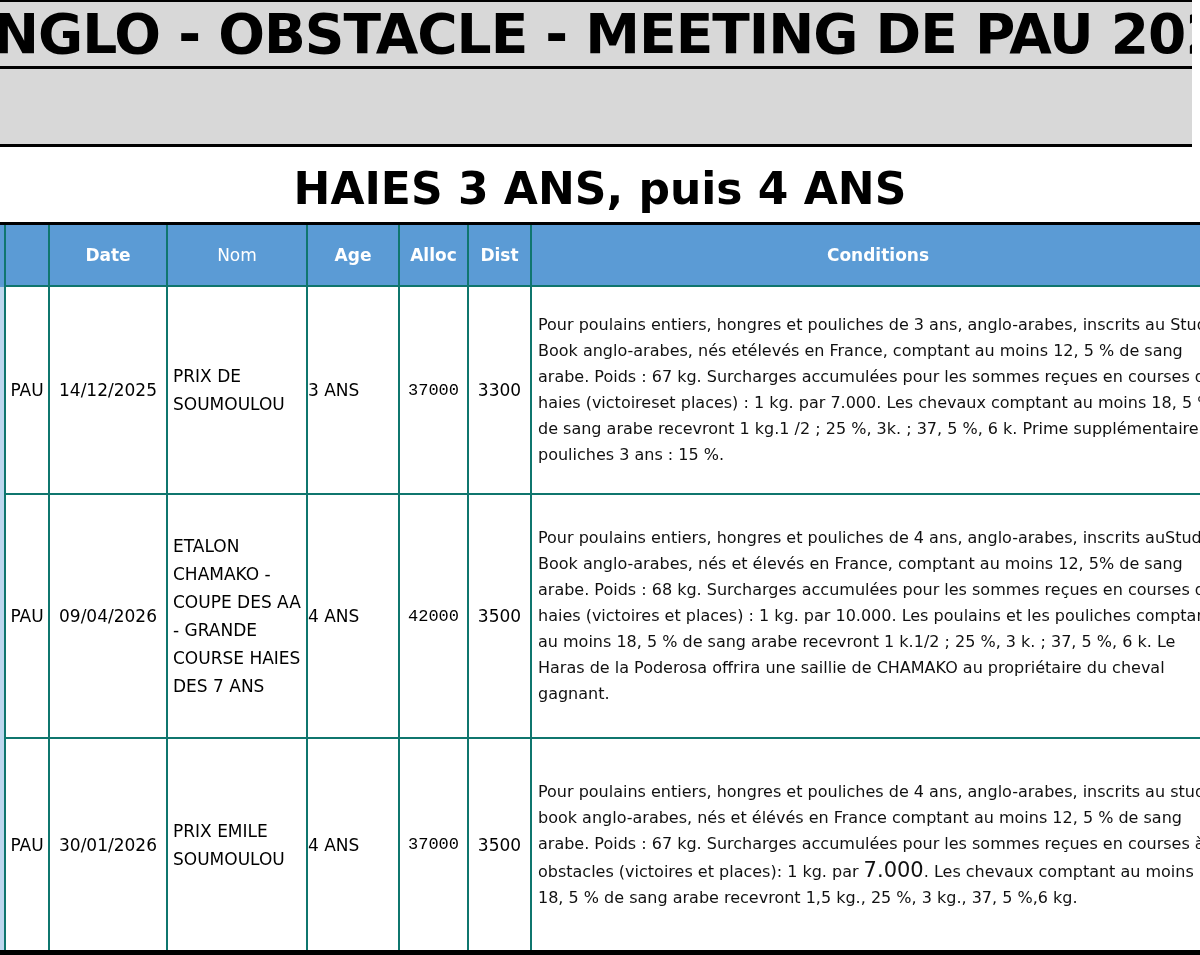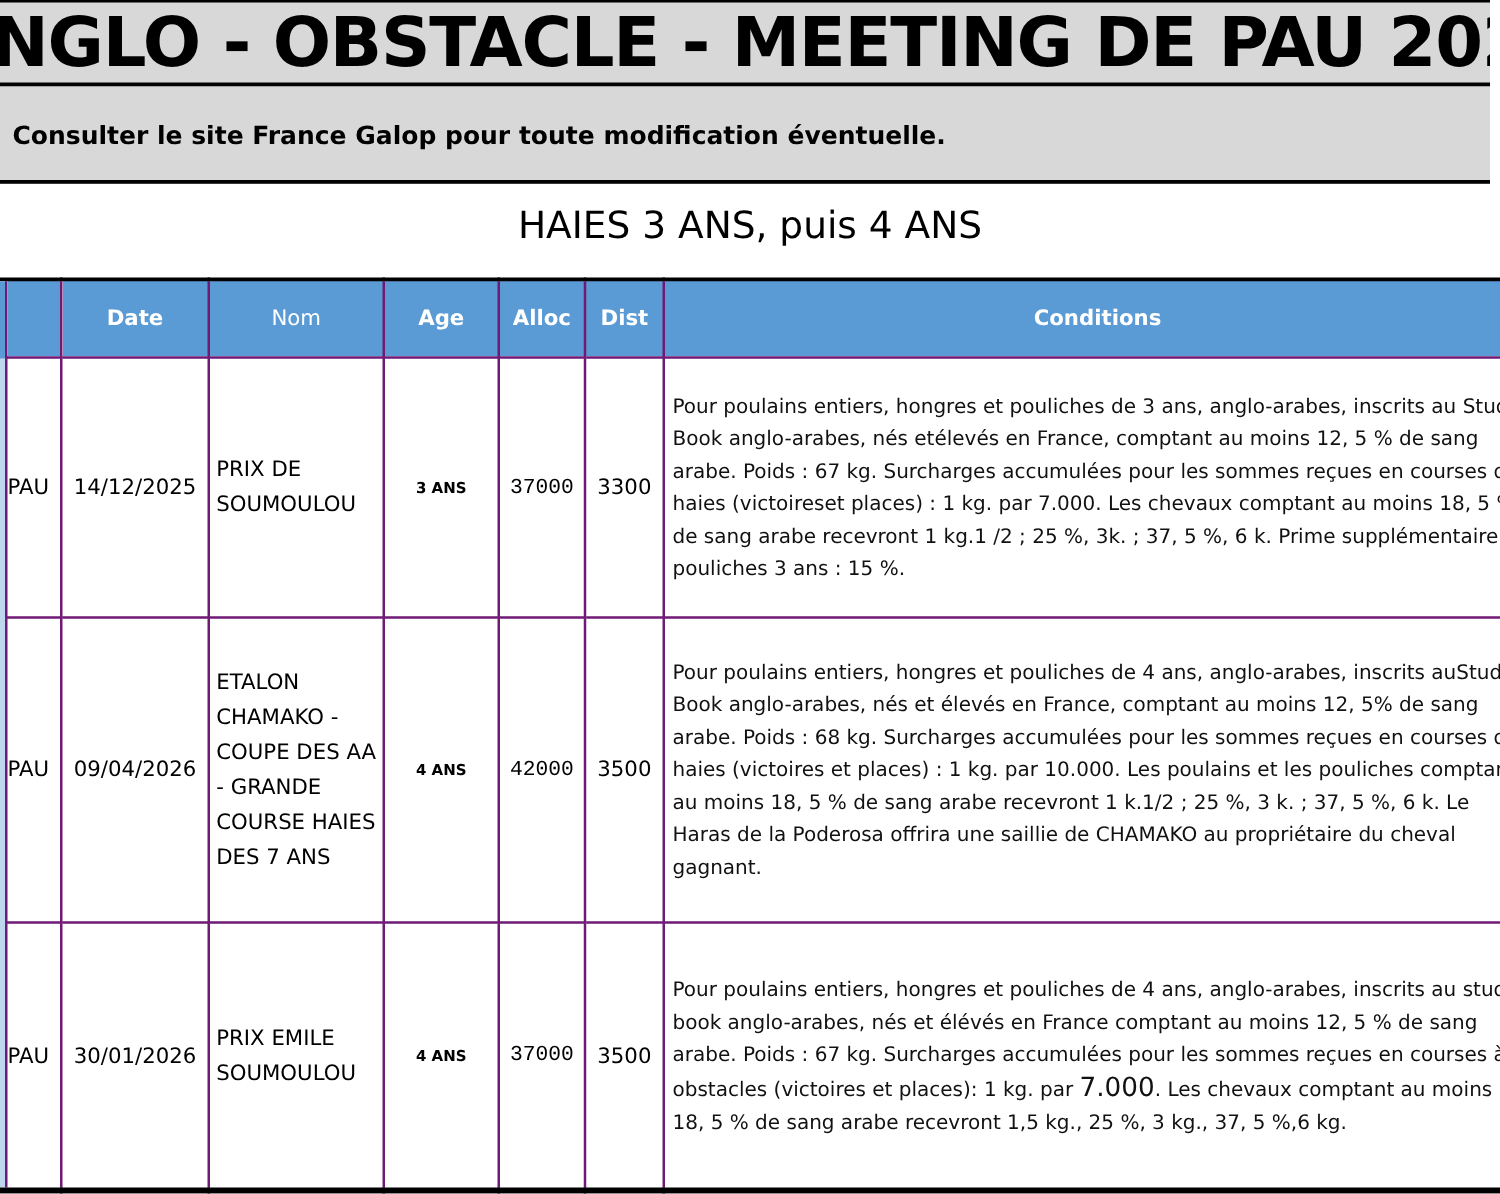--- a/index.html
+++ b/index.html
@@ -28,69 +28,66 @@
   }
   .banner-notice-band {
     position:absolute; left:0; top:67px; width:100%; height:78px;
     display:flex; align-items:center; padding-left:10px; box-sizing:border-box;
   }
   .banner-notice { font-size:20px; font-weight:bold; }
 
   
   .section-title {
     position:absolute; left:0; top:163px; width:1200px;
-    text-align:center; font-size:30px; font-weight:normal;
+    text-align:center; font-size:44px; font-weight:bold;
   }
 
   
   .edge-strip { position:absolute; left:0; top:222px; width:4px; height:733px; }
   .edge-strip .s-top    { height:3px;  background:#000; }
   .edge-strip .s-header { height:62px; background:#5b9bd5; }
   .edge-strip .s-body   { height:663px; background:#bdd7ee; }
   .edge-strip .s-bottom { height:5px;  background:#000; }
 
   
   .race-table-wrap { position:absolute; left:4px; top:222px; }
   table.race {
     border-collapse:collapse; table-layout:fixed; width:1220px;
     border-top:3px solid #000; border-bottom:5px solid #000;
   }
   table.race th, table.race td {
-    border:2px solid #701a75; vertical-align:middle; overflow:hidden;
+    border:2px solid #0f766e; vertical-align:middle; overflow:hidden;
   }
   table.race th {
     background:#5b9bd5; color:#fff; font-size:17px; font-weight:bold;
     text-align:center; height:60px; padding:0;
   }
   table.race th.th-nom { font-weight:normal; }
-  td.c-site  { font-size:17px; padding:0; }
+  td.c-site  { text-align:center; font-size:17px; padding:0; }
   td.c-date  { text-align:center; font-size:17px; padding:0; }
   td.c-nom   { text-align:left; font-size:17px; line-height:28px; padding:0 1px 0 5px; }
-  td.c-age   { text-align:center; font-size:12px; padding:0;font-weight:bold; }
+  td.c-age   { text-align:left; font-size:17px; padding:0; }
   td.c-alloc { text-align:center; font-size:17px; padding:0;font-family:Liberation Mono, monospace; }
   td.c-dist  { text-align:center; font-size:17px; padding:0; }
   td.c-cond  { text-align:left; font-size:16px; line-height:26px; padding:0 8px 0 6px; color:#111; }
   .big-num   { font-size:21px; }
   tr.row-1 td { height:206px; }
   tr.row-2 td { height:242px; }
   tr.row-3 td { height:211px; }
 </style>
 </head>
 <body>
 
 <div class="viewport">
 
   <div class="banner">
     <div class="banner-title-band">
       <div class="banner-title">NGLO - OBSTACLE - MEETING DE PAU 2025-20</div>
     </div>
     <div class="banner-divider"></div>
-    <div class="banner-notice-band">
-      <div class="banner-notice">Consulter le site France Galop pour toute modification éventuelle.</div>
-    </div>
   </div>
 
   <div class="section-title">HAIES 3 ANS, puis 4 ANS</div>
 
   <div class="edge-strip">
     <div class="s-top"></div>
     <div class="s-header"></div>
     <div class="s-body"></div>
     <div class="s-bottom"></div>
   </div>

